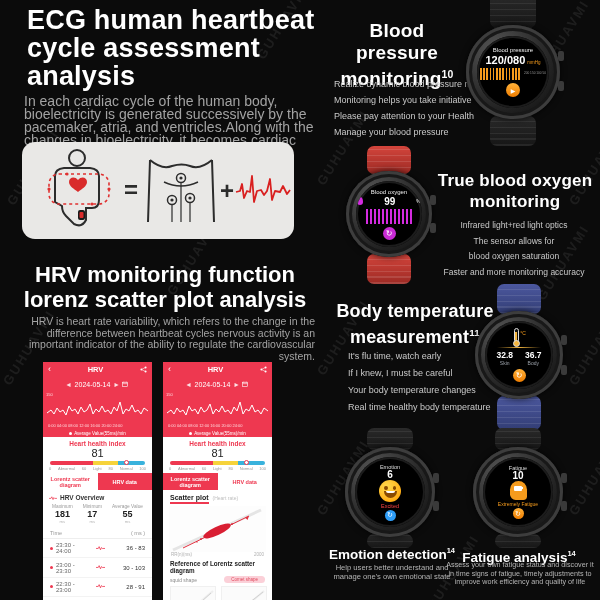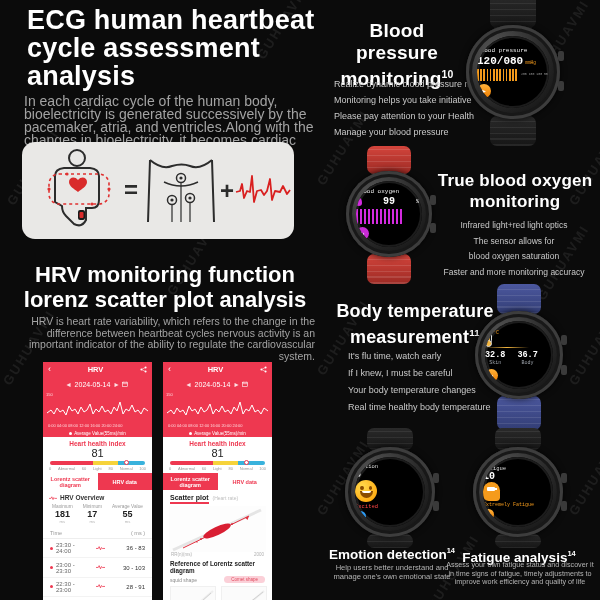--- a/index.html
+++ b/index.html
@@ -78,22 +78,22 @@
      repeating-linear-gradient(0deg,rgba(255,255,255,.12) 0 1.5px,rgba(0,0,0,0) 1.5px 6px),
      linear-gradient(#d4453c,#9c2a24);}
   .strap.blue{background:
      repeating-linear-gradient(0deg,rgba(255,255,255,.10) 0 1.5px,rgba(0,0,0,0) 1.5px 6px),
      linear-gradient(#4c589f,#323d74);}
   .case{position:relative;border-radius:50%;flex:0 0 auto;
      background:radial-gradient(circle at 32% 28%,#565656 0%,#2c2c2c 48%,#101010 88%);
      box-shadow:inset 0 0 0 3px #3d3d3d, inset 0 0 0 6px #181818, 0 0 6px rgba(0,0,0,.8);
      display:flex;align-items:center;justify-content:center;}
   .crown{position:absolute;right:-4px;width:6px;height:10px;border-radius:2px;background:#3a3a3a;}
-  .screen{border-radius:50%;background:#000;display:flex;flex-direction:column;
-     justify-content:center;overflow:hidden;box-shadow:inset 0 0 0 2px #1c1c1c;font-family:Liberation Mono, monospace;}
+  .screen{border-radius:50%;background:#000;display:flex;flex-direction:column;align-items:center;
+     justify-content:center;overflow:hidden;box-shadow:inset 0 0 0 2px #1c1c1c;}
   .scr-t{font-size:6px;color:#eee;}
   .round-btn{border-radius:50%;display:flex;align-items:center;justify-content:center;color:#fff;}
   .bars-orange{background:repeating-linear-gradient(90deg,#f59b1c 0 1.6px,rgba(0,0,0,0) 1.6px 3.2px);}
   .bars-magenta{background:repeating-linear-gradient(90deg,#d42be0 0 2px,rgba(0,0,0,0) 2px 4px);}
   .smiley{position:relative;width:22px;height:22px;border-radius:50%;
      background:radial-gradient(circle at 35% 30%,#ffd94d,#ff9d00);}
   .smiley .eye{position:absolute;top:6px;width:3.5px;height:4px;border-radius:50%;background:#8a4b00;}
   .smiley .mouth{position:absolute;left:4.5px;top:11px;width:13px;height:7px;border-radius:0 0 8px 8px;
      background:#8a4b00;overflow:hidden;}
   .smiley .teeth{position:absolute;left:2px;top:0;width:9px;height:2.3px;background:#fff;border-radius:0 0 2px 2px;}

